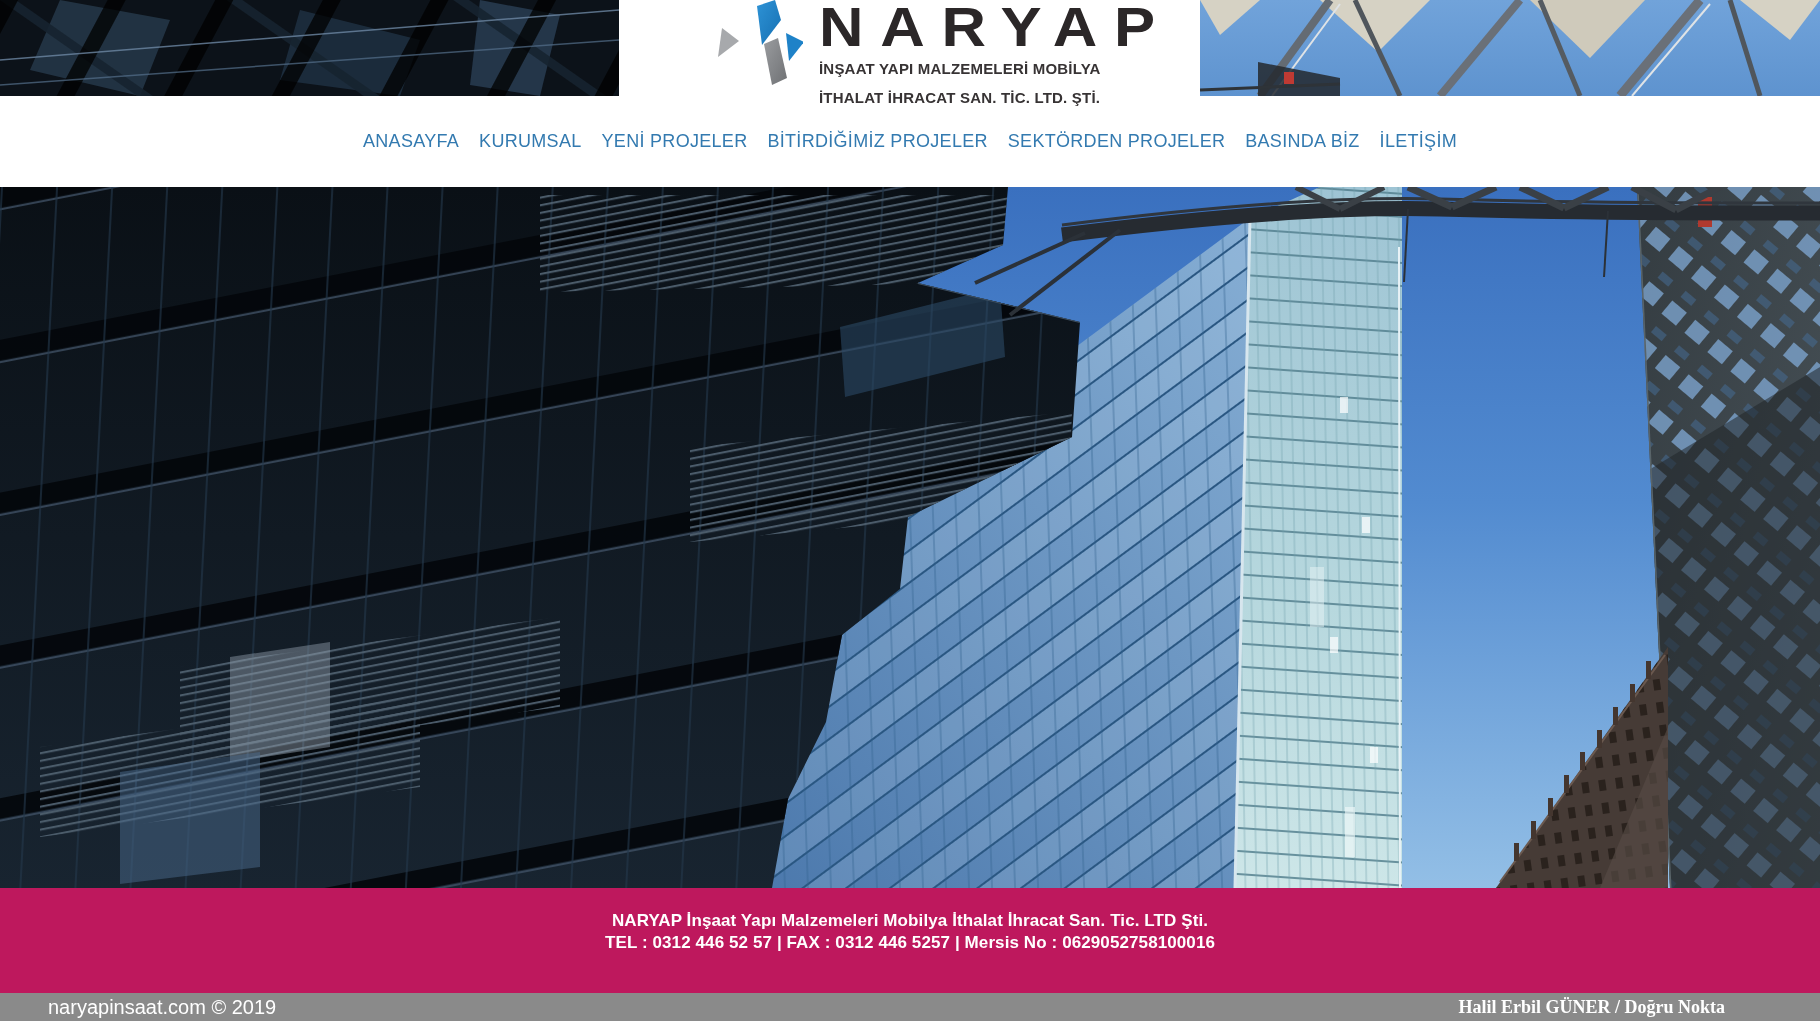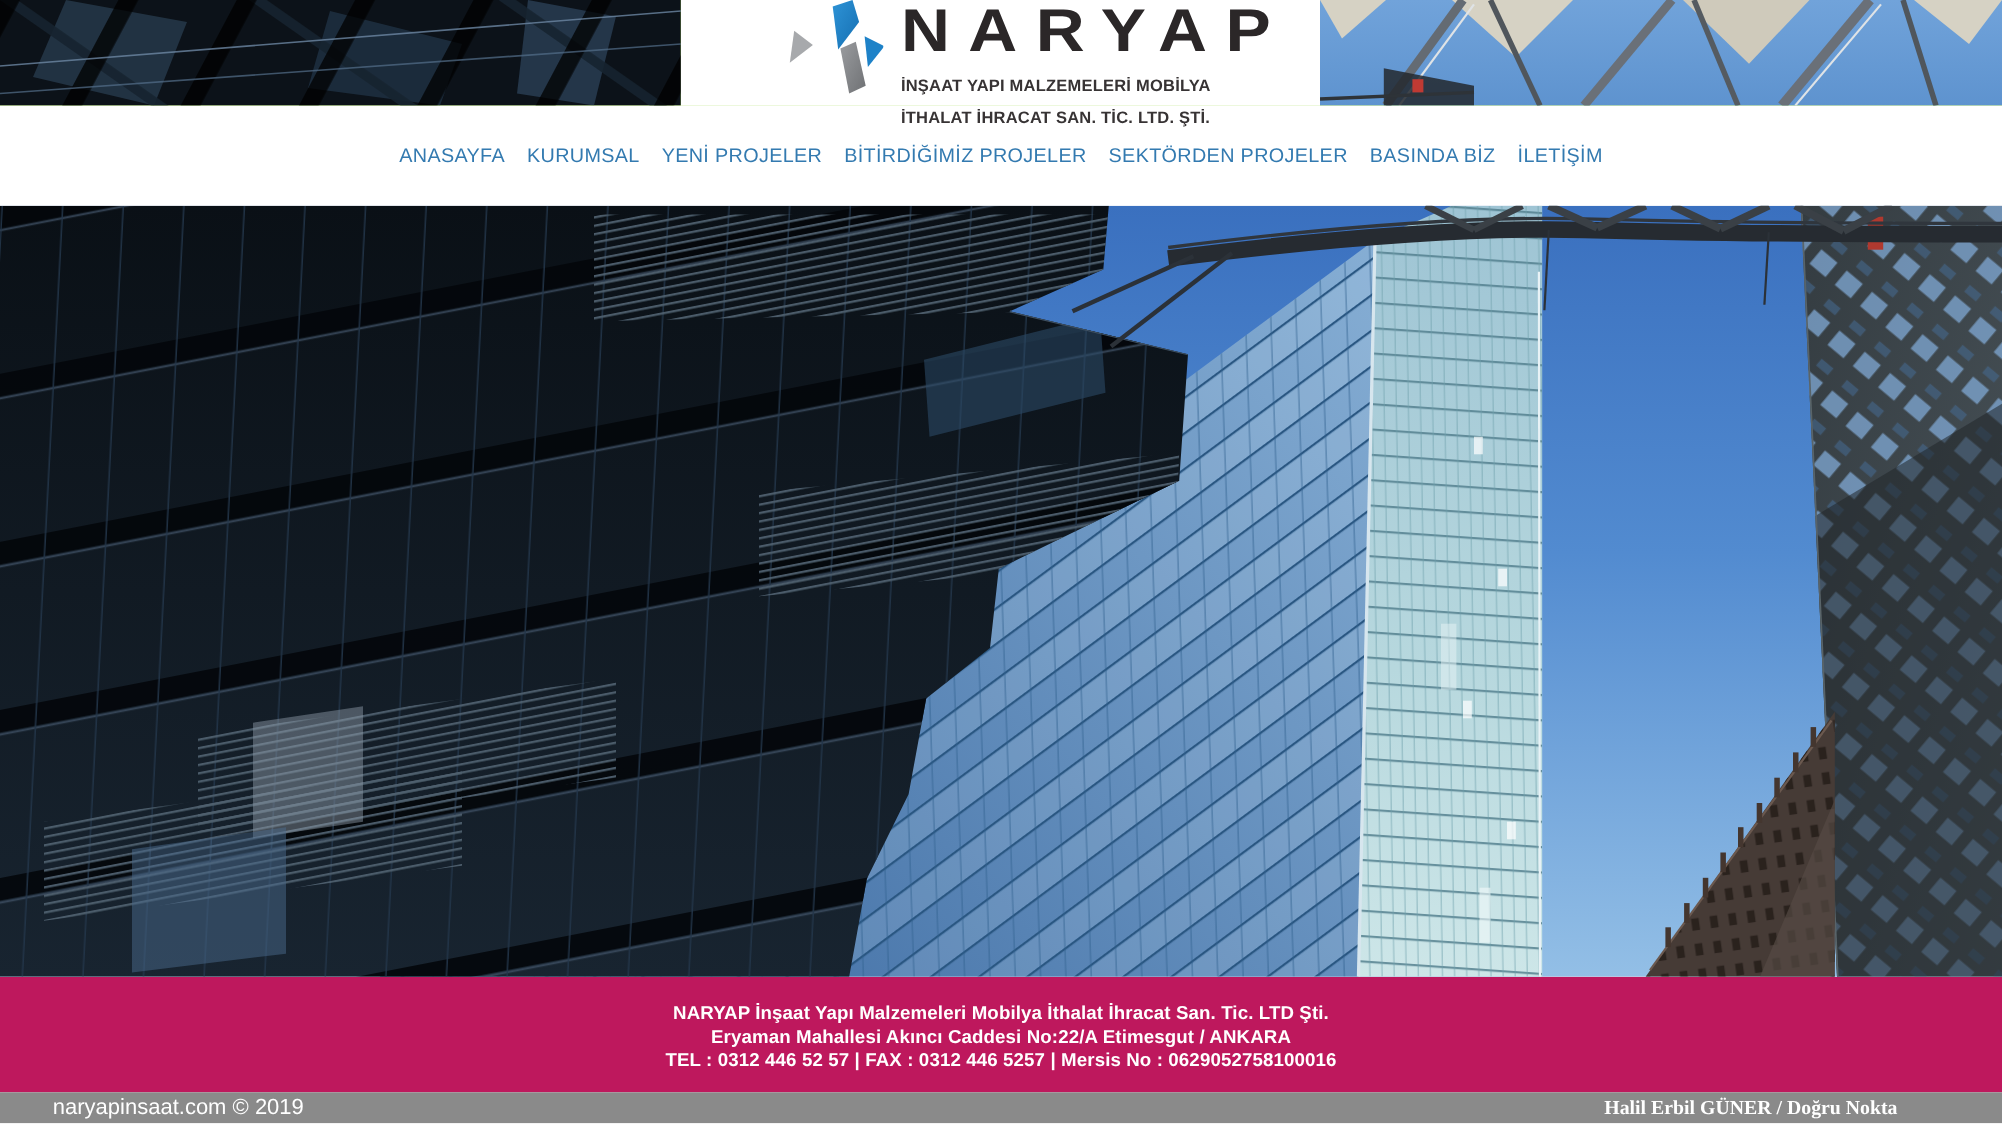--- a/index.html
+++ b/index.html
@@ -1,28 +1,28 @@
 <!DOCTYPE html>
 <html><head>
 <meta charset="utf-8">
 <style>
   * { margin:0; padding:0; box-sizing:border-box; }
   html,body { width:1820px; height:1032px; overflow:hidden; background:#ffffff;
               font-family:"Liberation Sans", sans-serif; }
 
   
-  .site-header { height:96px; display:flex; background:#84cc16; }
+  .site-header { height:96px; display:flex; background:#fca5a5; }
   .hphoto { display:block; flex:0 0 auto; }
   .header-center { width:581px; height:96px; position:relative; background:#ffffff; }
   .logo { position:absolute; left:82px; top:0; display:flex; text-decoration:none; cursor:pointer; }
   .logo-mark { width:102px; height:86px; }
   .logo-text { margin-left:16px; padding-top:4px; }
   .brand { font-size:55px; font-weight:bold; color:#2b2728; letter-spacing:15px;
            line-height:46px; transform:scaleX(1.12); transform-origin:left center; white-space:nowrap; }
-  .logo-sub { margin-top:21px; font-size:15px; font-weight:bold; color:#373334;
+  .logo-sub { margin-top:11px; font-size:15px; font-weight:bold; color:#373334;
               letter-spacing:0.2px; line-height:16.5px; white-space:nowrap; }
 
   
   .main-nav { height:91px; background:#ffffff; display:flex; justify-content:center;
               align-items:center; gap:20px; }
   .main-nav a { font-size:18px; color:#337ab0; text-decoration:none; letter-spacing:0.3px;
                 white-space:nowrap; cursor:pointer; }
 
   
   .hero { height:701px; width:1820px; display:block; }
@@ -286,20 +286,19 @@
     <line x1="1340" y1="22" x2="1384" y2="0" stroke="#3a4046" stroke-width="6"></line>
     <line x1="1408" y1="22" x2="1404" y2="95" stroke="#2b3138" stroke-width="2"></line>
     <line x1="1608" y1="24" x2="1604" y2="90" stroke="#2b3138" stroke-width="2"></line>
     <line x1="1085" y1="46" x2="975" y2="96" stroke="#2b3138" stroke-width="4"></line>
     <line x1="1120" y1="43" x2="1010" y2="128" stroke="#2b3138" stroke-width="4"></line>
   </g>
 </svg>
 
 <div class="info-bar">
   <div>NARYAP İnşaat Yapı Malzemeleri Mobilya İthalat İhracat San. Tic. LTD Şti.</div>
-  <div>Eryaman Mahallesi Akıncı Caddesi No:22/A Etimesgut / ANKARA</div>
   <div>TEL : 0312 446 52 57 | FAX : 0312 446 5257 | Mersis No : 0629052758100016</div>
 </div>
 
 <div class="bottom-bar">
   <span class="left">naryapinsaat.com © 2019</span>
   <span class="right">Halil Erbil GÜNER / Doğru Nokta</span>
 </div>
 
 </body></html>

